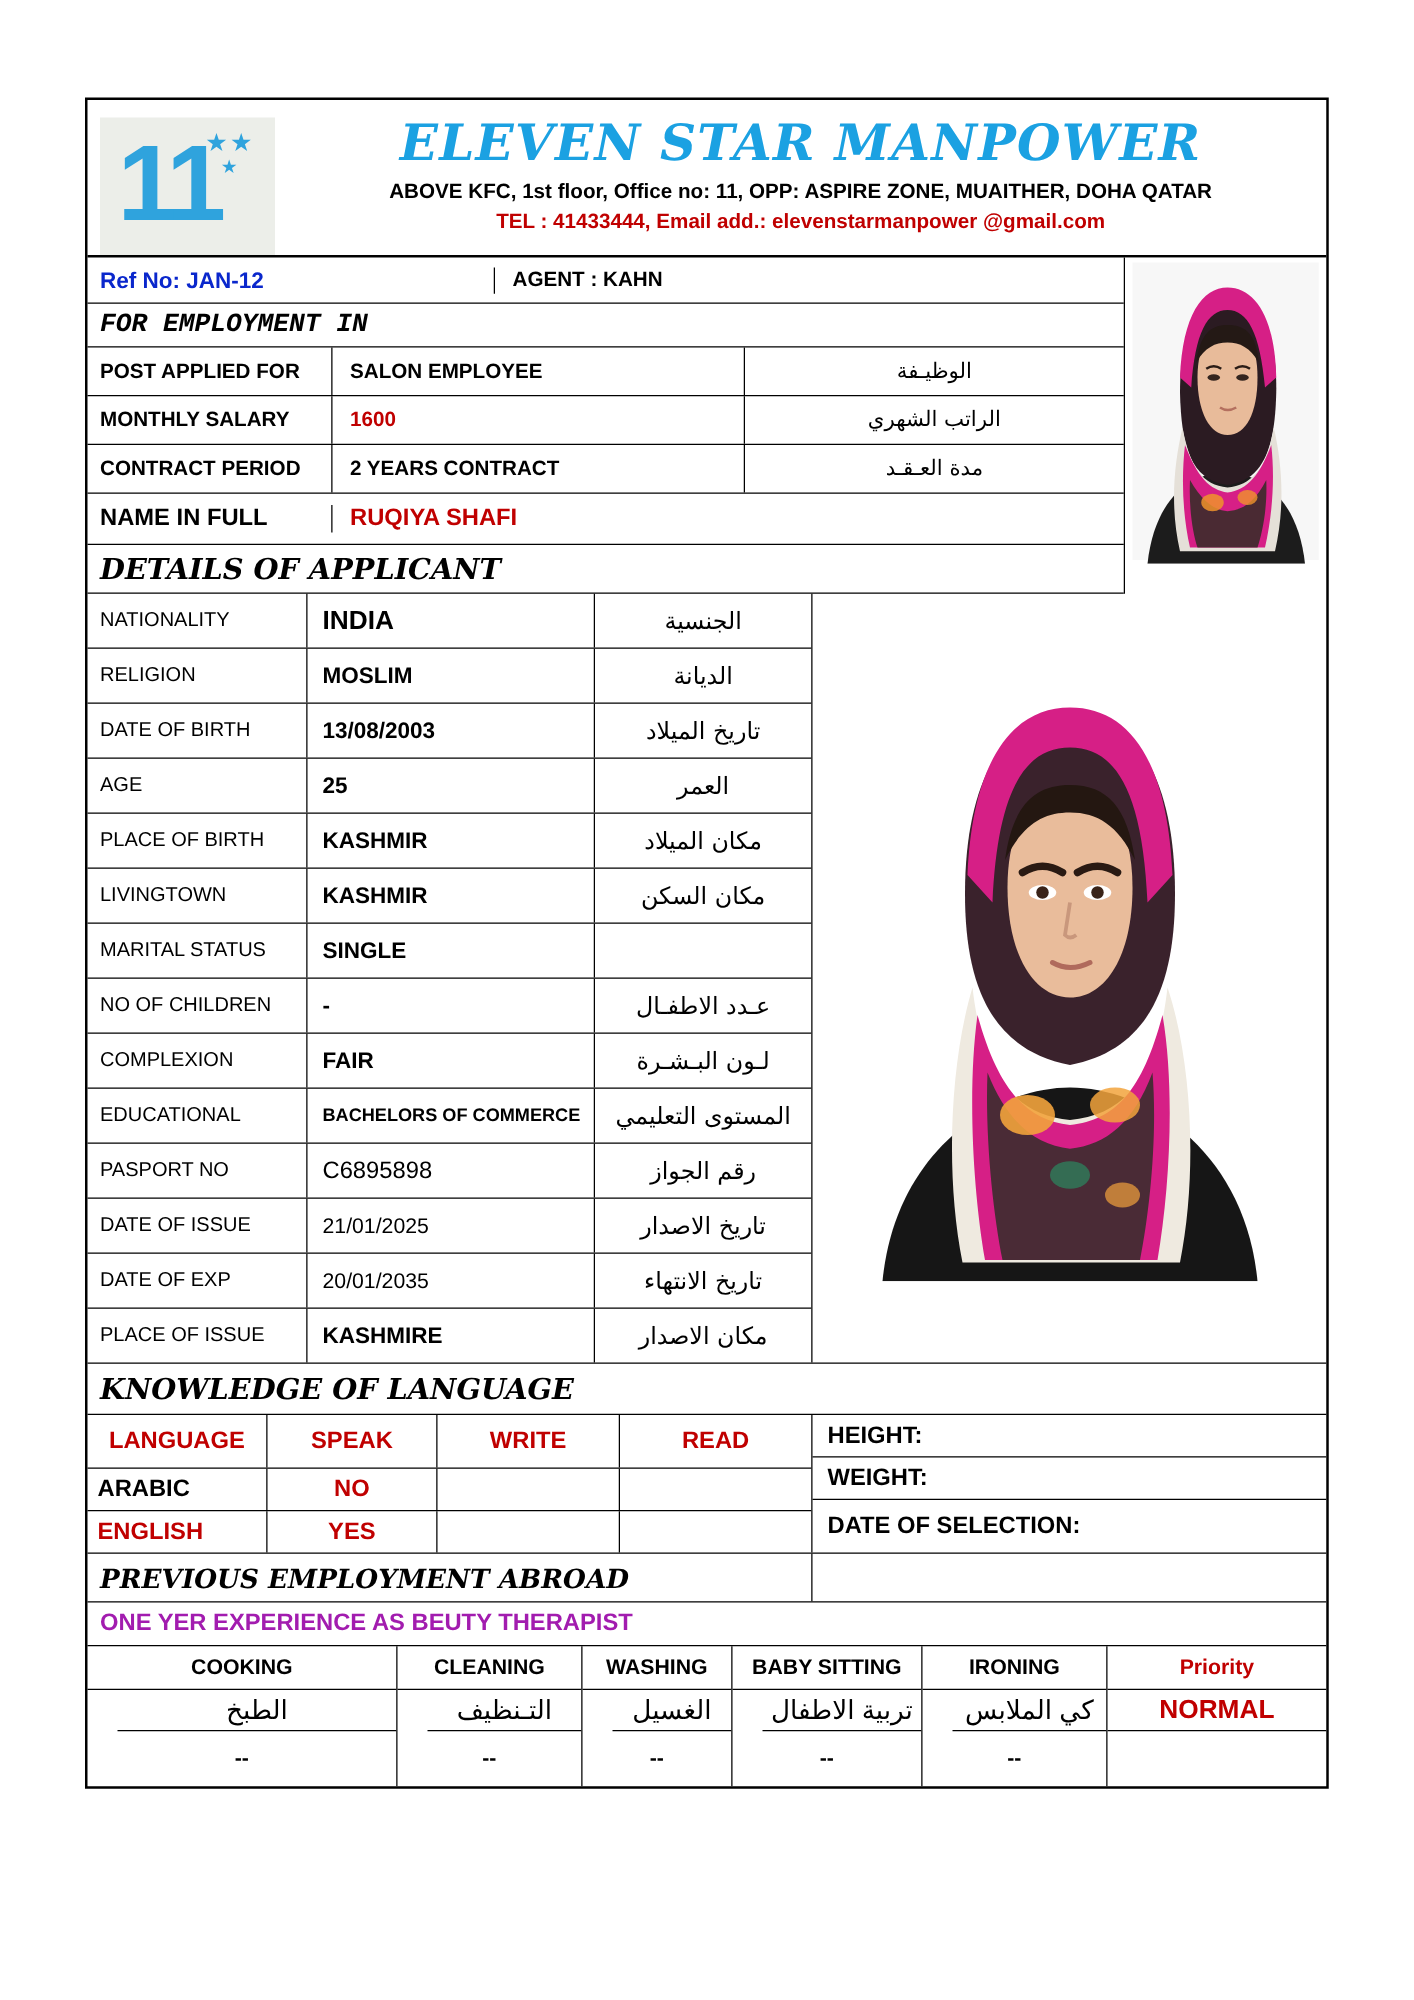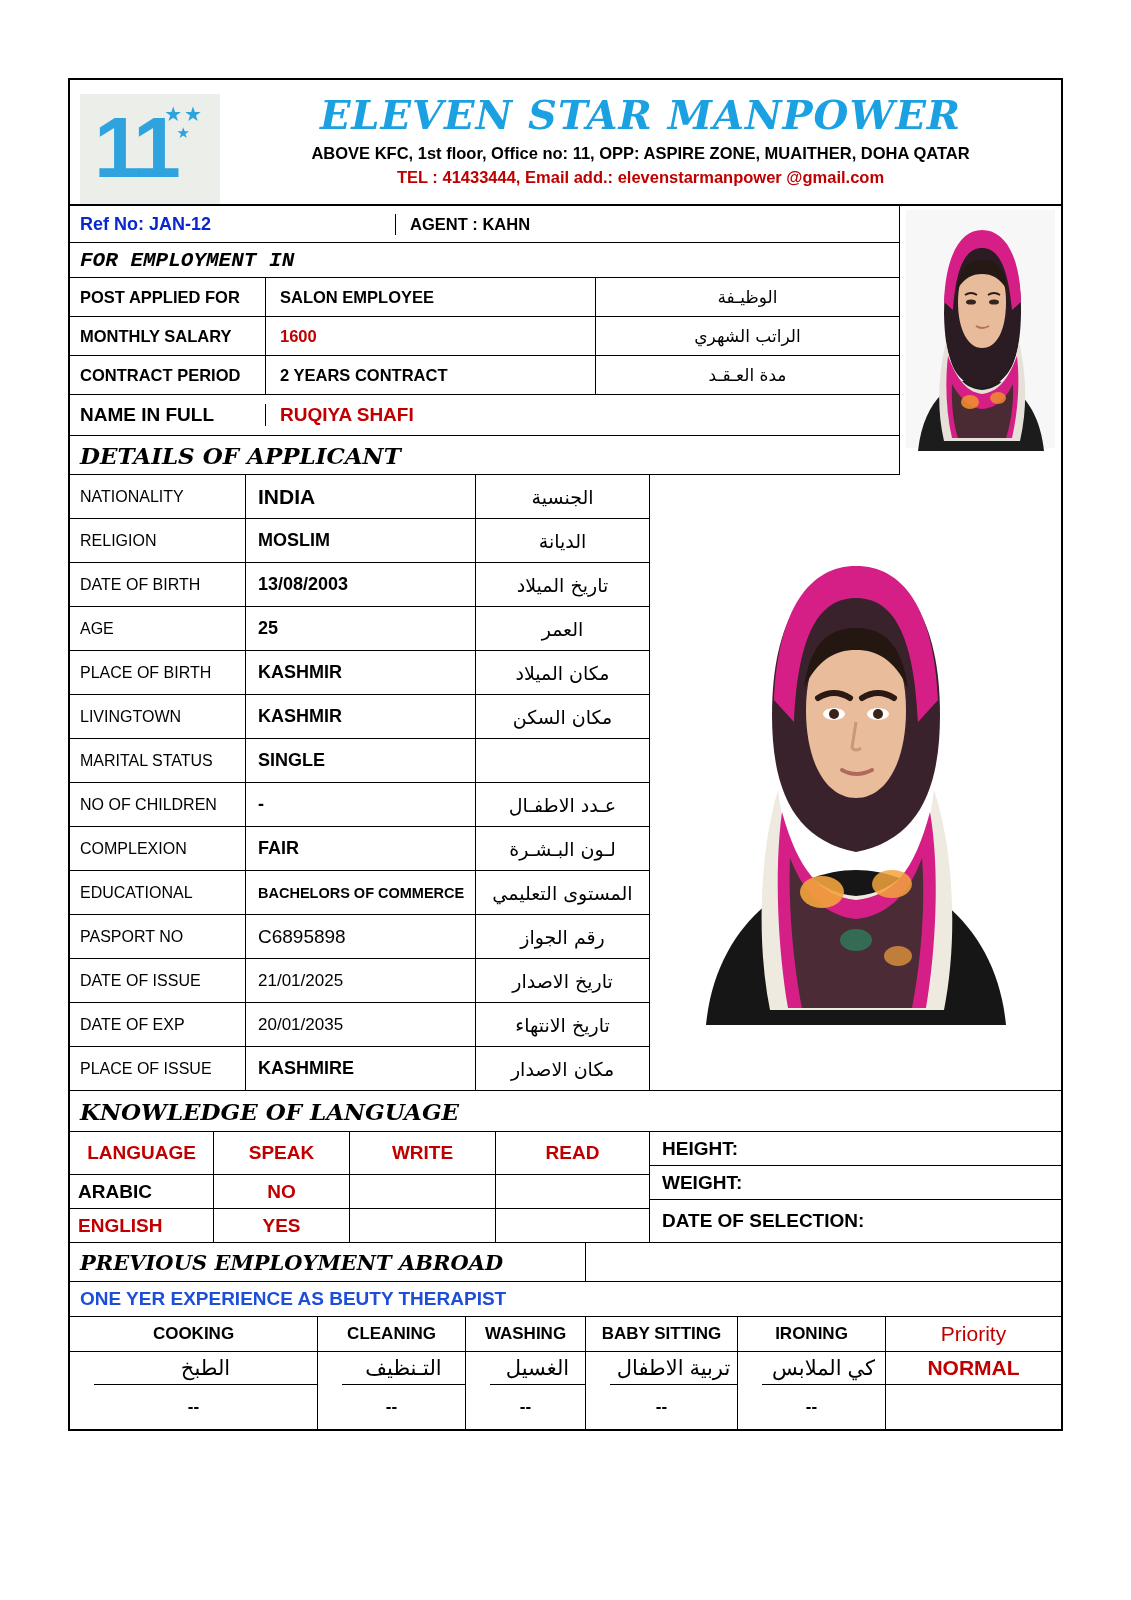--- a/index.html
+++ b/index.html
@@ -80,40 +80,40 @@
   .lc.c1{width:144px;padding-left:8px;justify-content:flex-start;}
   .lc.c2{width:136px;}
   .lc.c3{width:146px;}
   .lc.c4{flex:1;}
   .red{color:#c00000;}
   .lang-right{flex:1;box-sizing:border-box;}
   .hw{height:33px;border-bottom:1.5px solid #000;display:flex;align-items:center;padding-left:12px;font-weight:bold;font-size:19px;}
   .sel{height:42px;display:flex;align-items:center;padding-left:12px;font-weight:bold;font-size:19px;}
 
   .prev-wrap{display:flex;border-bottom:1.5px solid #000;}
-  .prev-left{width:516px;box-sizing:border-box;border-right:1.5px solid #000;height:38px;display:flex;align-items:center;padding-left:10px;}
+  .prev-left{width:580px;box-sizing:border-box;border-right:1.5px solid #000;height:38px;display:flex;align-items:center;padding-left:10px;}
   .prev-left span{font-family:"DejaVu Serif",serif;font-weight:bold;font-style:italic;font-size:21px;}
   .prev-right{flex:1;display:flex;align-items:center;padding-left:12px;font-weight:bold;font-size:19px;}
 
-  .exp-line{height:34px;display:flex;align-items:center;padding-left:10px;border-bottom:1.5px solid #000;font-weight:bold;font-size:19px;color:#1d4ed8;}
+  .exp-line{height:34px;display:flex;align-items:center;padding-left:10px;border-bottom:1.5px solid #000;font-weight:bold;font-size:19px;color:#a21caf;}
 
   
   .skills{display:flex;}
   .sk{box-sizing:border-box;border-right:1.5px solid #000;}
   .sk:last-child{border-right:none;}
   .sk.w1{width:248px;}
   .sk.w2{width:148px;}
   .sk.w3{width:120px;}
   .sk.w4{width:152px;}
   .sk.w5{width:148px;}
   .sk.w6{flex:1;}
   .skh{height:34px;display:flex;align-items:center;justify-content:center;font-weight:bold;font-size:17px;border-bottom:1.5px solid #000;}
   .ska{height:32px;display:flex;align-items:center;justify-content:center;font-size:21px;border-bottom:1.5px solid #000;direction:rtl;font-family:Liberation Sans, sans-serif;margin-left:24px;}
   .skv{height:44px;display:flex;align-items:center;justify-content:center;font-weight:bold;font-size:17px;}
-  .prio{height:34px;display:flex;align-items:center;justify-content:center;font-weight:normal;font-size:21px;color:#c00000;border-bottom:1.5px solid #000;}
+  .prio{height:34px;display:flex;align-items:center;justify-content:center;font-weight:bold;font-size:17px;color:#c00000;border-bottom:1.5px solid #000;}
   .prio2{height:32px;display:flex;align-items:center;justify-content:center;font-weight:bold;font-size:21px;color:#c00000;border-bottom:1.5px solid #000;}
   .prio3{height:44px;}
 </style>
 </head>
 <body>
 
 <div class="page">
   <div class="sheet">
 
     <div class="header">

